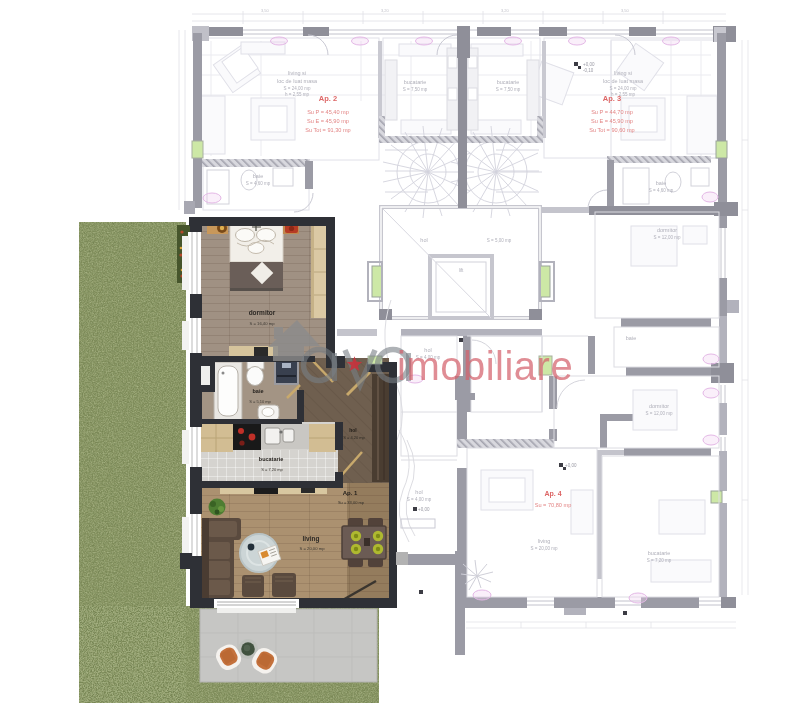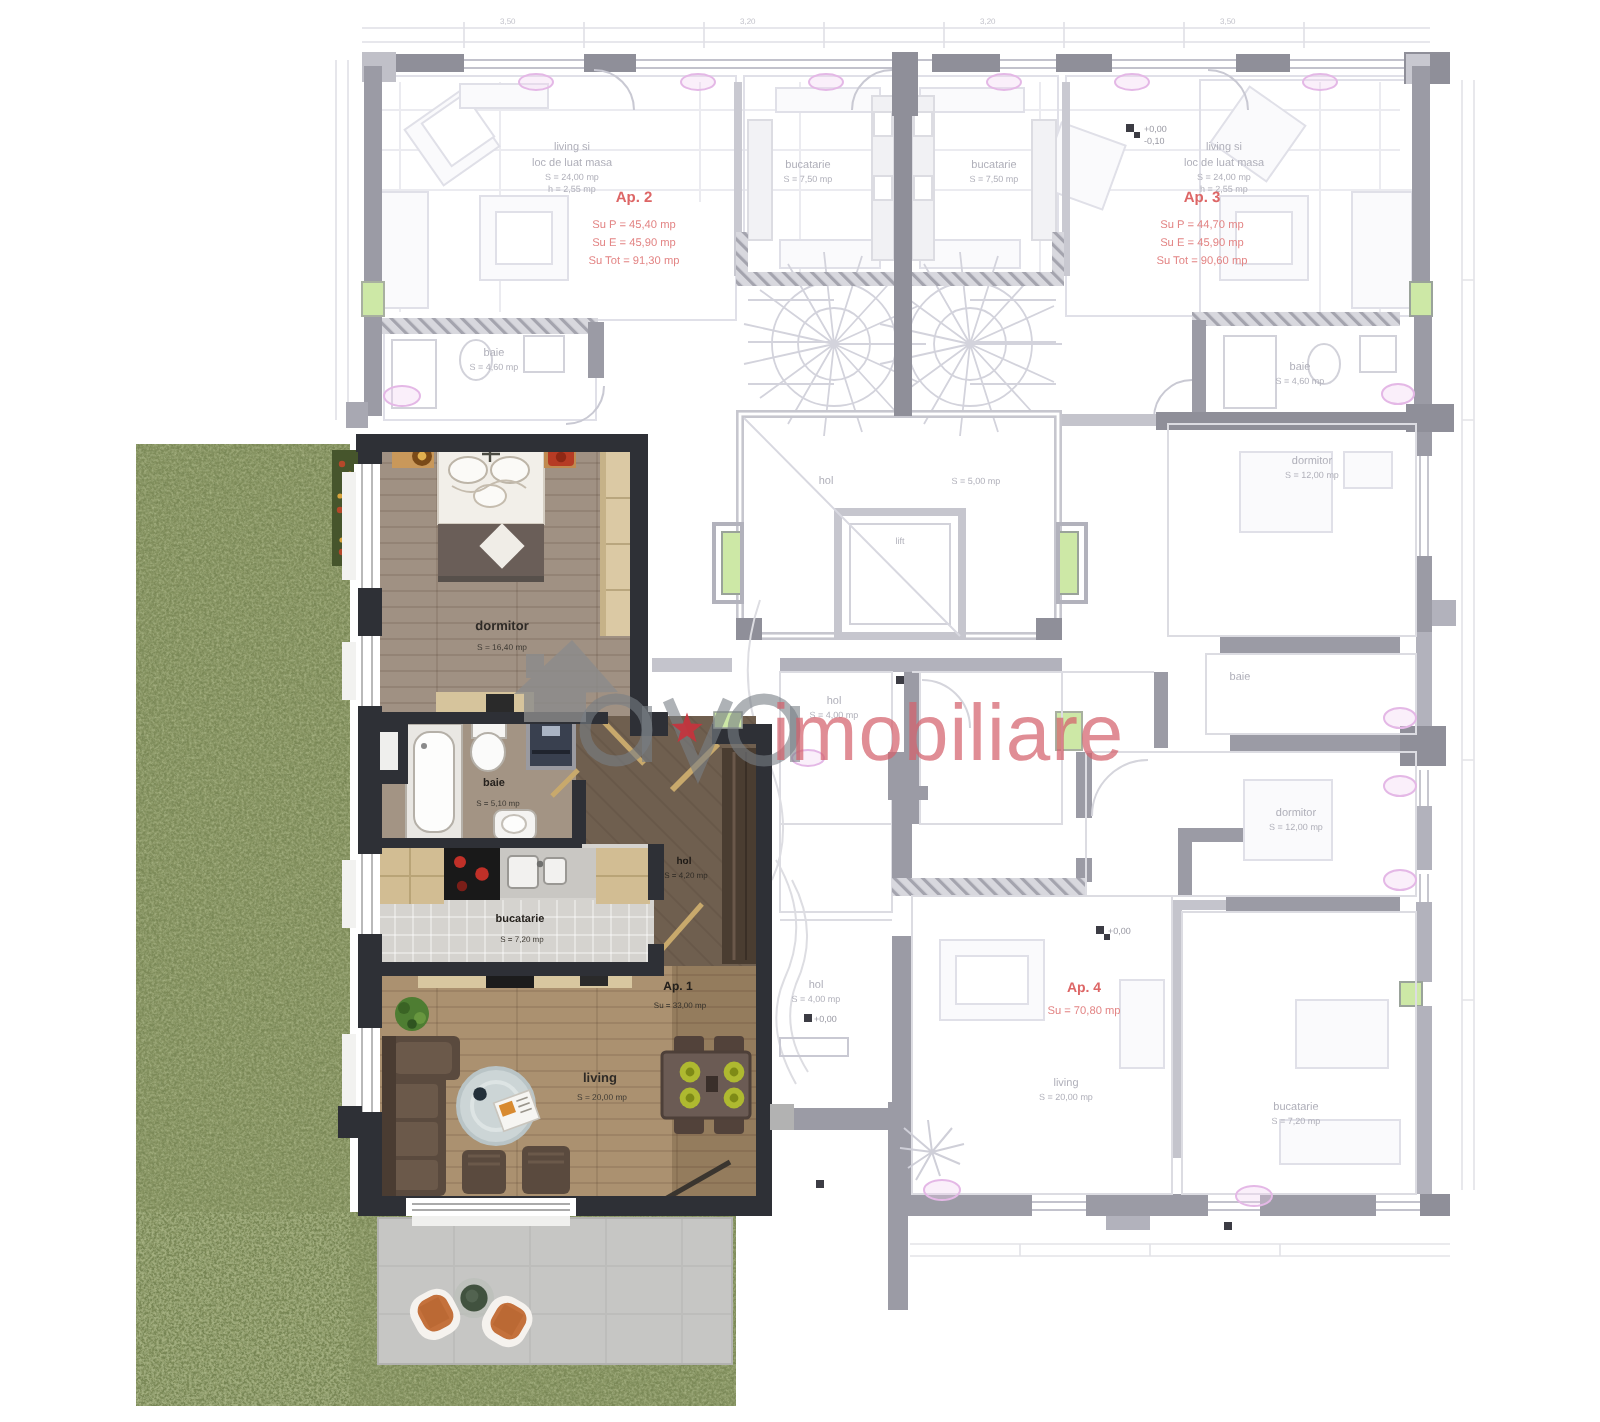--- a/index.html
+++ b/index.html
@@ -1,17 +1,17 @@
 <!DOCTYPE html>
 <html><head>
 <meta charset="utf-8">
 <style>
 html,body{margin:0;padding:0;background:#ffffff;}
 #stage{position:relative;width:789px;height:711px;overflow:hidden;background:#ffffff;
-font-family:"Liberation Sans", sans-serif;}
+font-family:"Liberation Sans", sans-serif;padding-left:11px;}
 svg{display:block;}
 </style>
 </head>
 <body>
 <div id="stage">
 <svg width="800" height="711" viewBox="0 0 800 711" xmlns="http://www.w3.org/2000/svg">
 <defs>
 <filter id="grassDark" x="0" y="0" width="100%" height="100%">
 <feTurbulence type="fractalNoise" baseFrequency="0.55" numOctaves="3" seed="11"></feTurbulence>
 <feColorMatrix type="matrix" values="0 0 0 0 0.13  0 0 0 0 0.18  0 0 0 0 0.06  0 0 0 1.6 -0.45"></feColorMatrix>

